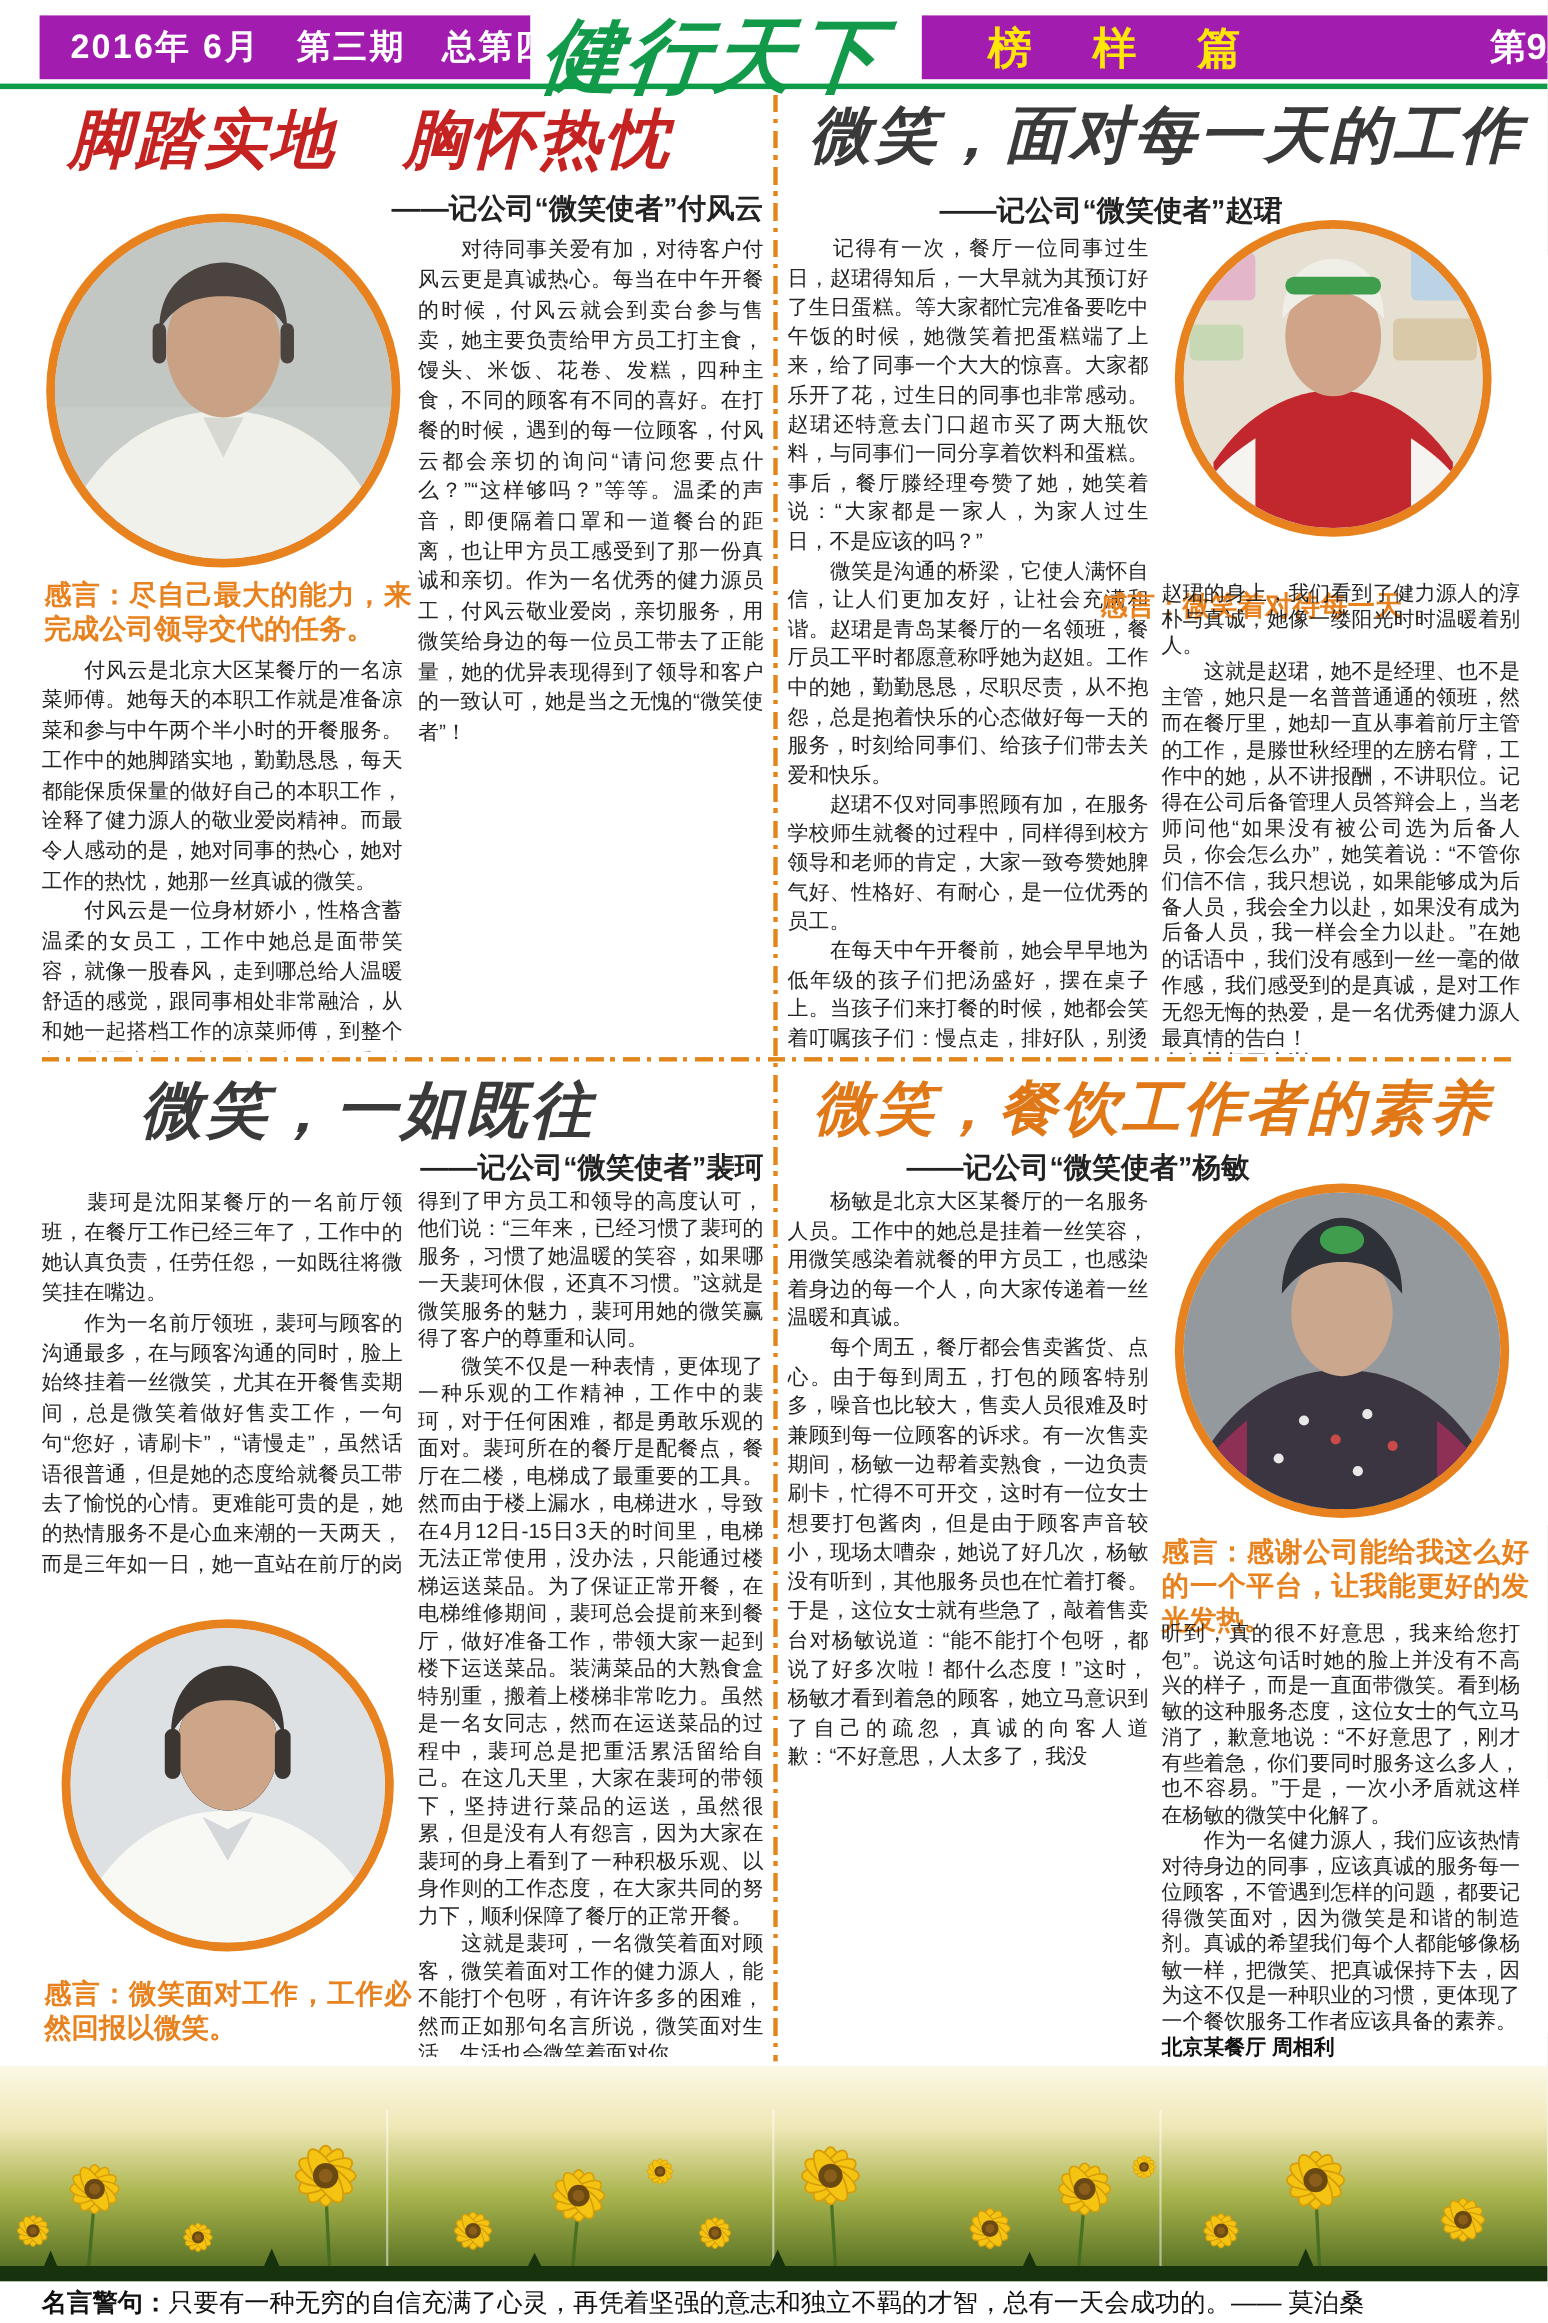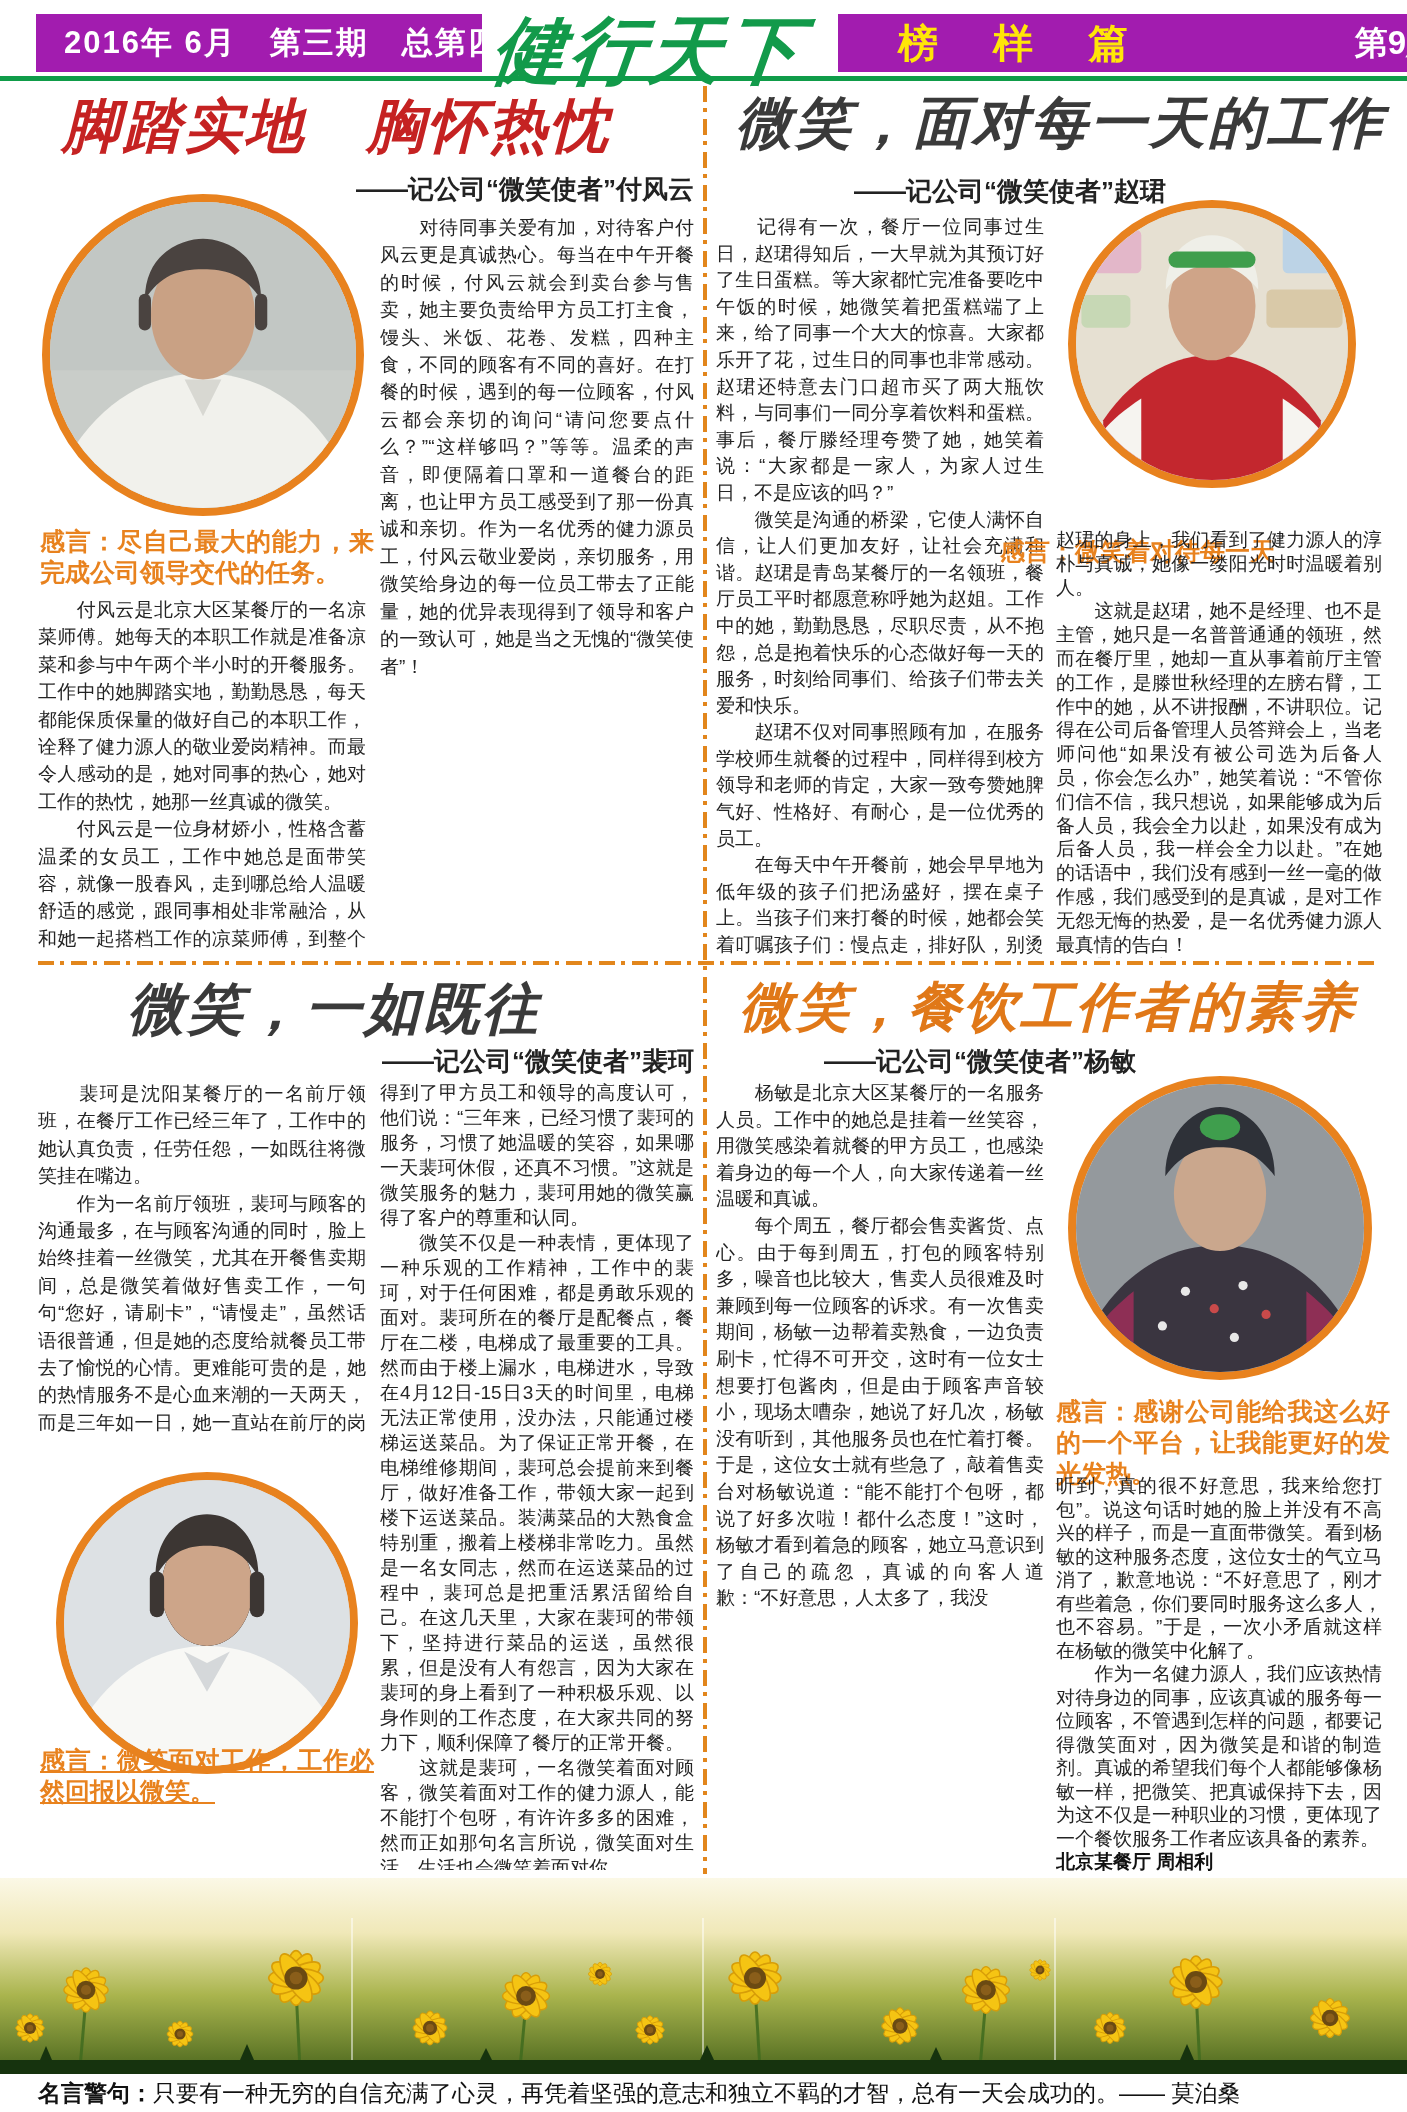--- a/index.html
+++ b/index.html
@@ -134,21 +134,21 @@
       <rect x="0" y="0" width="100" height="100" fill="#dde1e4"></rect>
       <path d="M8,102 L92,102 L92,82 C80,64 64,58 50,58 C36,58 20,64 8,82 Z" fill="#f8f8f5"></path>
       <path d="M42,60 L50,74 L58,60 L50,64 Z" fill="#d5d8da"></path>
       <ellipse cx="50" cy="38" rx="16" ry="20" fill="#cda habit"></ellipse>
       <ellipse cx="50" cy="38" rx="16" ry="20" fill="#cda589"></ellipse>
       <path d="M32,34 C32,18 42,12 50,12 C58,12 68,18 68,34 C63,25 57,23 50,23 C43,23 37,25 32,34 Z" fill="#3c3633"></path>
       <rect x="30" y="32" width="5" height="16" rx="2.5" fill="#3c3633"></rect>
       <rect x="65" y="32" width="5" height="16" rx="2.5" fill="#3c3633"></rect>
     </svg>
   </div>
-  <div class="motto" style="left:40px;top:1745px;width:334px;text-decoration:underline;">感言：微笑面对工作，工作必然回报以微笑。</div>
+  <div class="motto" style="left:40px;top:1798px;width:334px;">感言：微笑面对工作，工作必然回报以微笑。</div>
   <div class="body-col b3R" style="left:380px;top:1080px;width:314px;height:790px;">
     <div>
         <p class="para">得到了甲方员工和领导的高度认可，他们说：“三年来，已经习惯了裴珂的服务，习惯了她温暖的笑容，如果哪一天裴珂休假，还真不习惯。”这就是微笑服务的魅力，裴珂用她的微笑赢得了客户的尊重和认同。</p>
         <p class="para">　　微笑不仅是一种表情，更体现了一种乐观的工作精神，工作中的裴珂，对于任何困难，都是勇敢乐观的面对。裴珂所在的餐厅是配餐点，餐厅在二楼，电梯成了最重要的工具。然而由于楼上漏水，电梯进水，导致在4月12日-15日3天的时间里，电梯无法正常使用，没办法，只能通过楼梯运送菜品。为了保证正常开餐，在电梯维修期间，裴珂总会提前来到餐厅，做好准备工作，带领大家一起到楼下运送菜品。装满菜品的大熟食盒特别重，搬着上楼梯非常吃力。虽然是一名女同志，然而在运送菜品的过程中，裴珂总是把重活累活留给自己。在这几天里，大家在裴珂的带领下，坚持进行菜品的运送，虽然很累，但是没有人有怨言，因为大家在裴珂的身上看到了一种积极乐观、以身作则的工作态度，在大家共同的努力下，顺利保障了餐厅的正常开餐。</p>
         <p class="para">　　这就是裴珂，一名微笑着面对顾客，微笑着面对工作的健力源人，能不能打个包呀，有许许多多的困难，然而正如那句名言所说，微笑面对生活，生活也会微笑着面对你。</p>
       </div>
 
   </div>
 
   <div class="art-title t-orange" style="left:740px;top:972px;font-size:53px;">微笑，餐饮工作者的素养</div>

